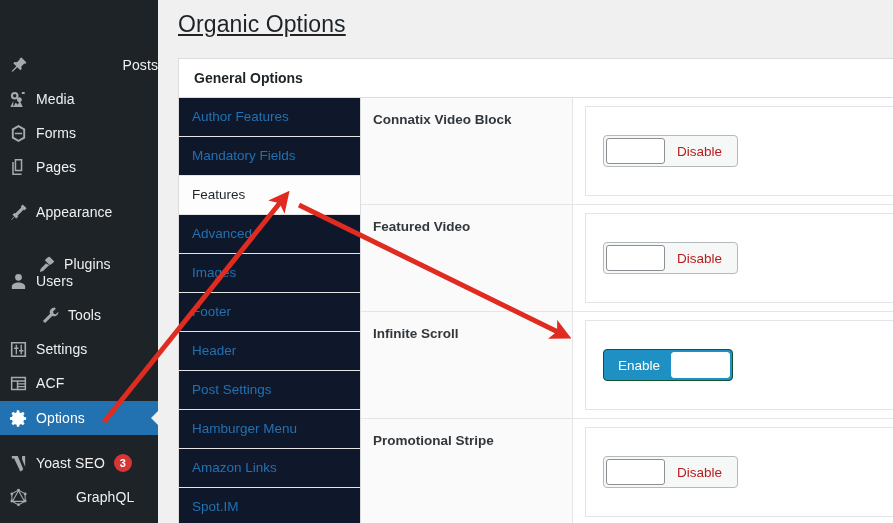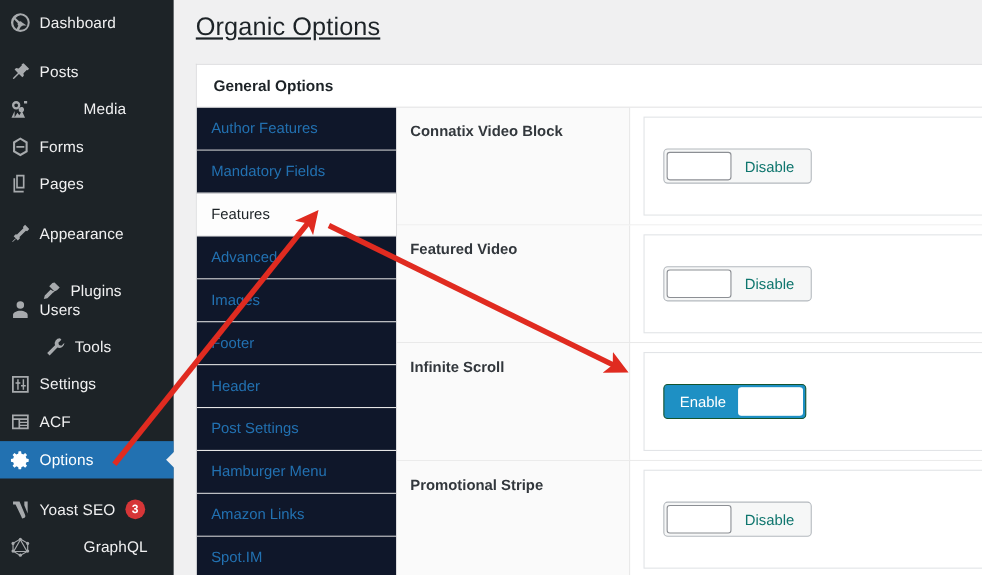--- a/index.html
+++ b/index.html
@@ -147,21 +147,21 @@
     padding: 2px;
   }
   .toggle.off .knob {
     width: 59px; height: 26px;
     background: #fff;
     border: 1px solid #8c8f94;
     border-radius: 3px;
   }
   .toggle.off .tlabel {
     padding: 0 13px 0 12px;
-    font-size: 13.5px; color: #0f766e;
+    font-size: 13.5px; color: #b91c1c;
   }
   .toggle.on {
     background: #1e90c4;
     border: 1px solid #14532d;
     padding: 2px;
   }
   .toggle.on .tlabel {
     padding: 0 11px 0 12px;
     font-size: 13.5px; color: #fff;
   }
@@ -178,37 +178,29 @@
     width: 893px; height: 523px;
     pointer-events: none;
   }
 </style>
 </head>
 <body>
 
 <div id="root">
 
   <nav id="sidebar">
-      <div class="nav-item" style="top: 3px;">
-        <span class="nav-icon">
-          <svg width="19" height="19" viewBox="0 0 20 20" fill="currentColor">
-            <path d="M10 1a9 9 0 100 18 9 9 0 000-18zm0 2a7 7 0 016.3 10.1L11.4 9.6A2 2 0 009 9.1L5.5 5.6A7 7 0 0110 3zM4.1 7.1l3.5 3.5a2 2 0 00.5 2.4l-1.8 3.1A7 7 0 014.1 7.1zM10 17a7 7 0 01-1.2-.1l1.8-3.1a2 2 0 001.7-1h4.4A7 7 0 0110 17z"></path>
-          </svg>
-        </span>
-        <span class="nav-label">Dashboard</span>
-      </div>
-      <div class="nav-item" style="top: 48px;">
+      <div class="nav-item" style="top: 48px; justify-content: space-between;">
         <span class="nav-icon">
           <svg width="19" height="19" viewBox="0 0 20 20" fill="currentColor">
             <path d="M13.1 1.6l5.3 5.3-1.4 1.4-.9-.3-3.1 3.1.3 2.5-1.4 1.4-3.2-3.2-4.6 4.6-1.3.3.3-1.3 4.6-4.6L4.5 7.6l1.4-1.4 2.5.3 3.1-3.1-.3-.9 1.9-.9z"></path>
           </svg>
         </span>
         <span class="nav-label">Posts</span>
       </div>
-      <div class="nav-item" style="top: 82px; gap: 40px;">
+      <div class="nav-item" style="top: 82px;">
         <span class="nav-icon">
           <svg width="19" height="19" viewBox="0 0 20 20" fill="currentColor">
             <path d="M6 2a4 4 0 100 8 4 4 0 000-8zm0 2.2a1.8 1.8 0 110 3.6 1.8 1.8 0 010-3.6zM13.5 2v7.6a2.6 2.6 0 100 1.2V4.2h3V2h-3zM4.5 11.5l-3 6.5h13l-3-6.5-2.5 4-1.8-2.4-2.7 4.4 0 0z"></path>
           </svg>
         </span>
         <span class="nav-label">Media</span>
       </div>
       <div class="nav-item" style="top: 116px;">
         <span class="nav-icon">
           <svg width="19" height="19" viewBox="0 0 20 20" fill="currentColor">

